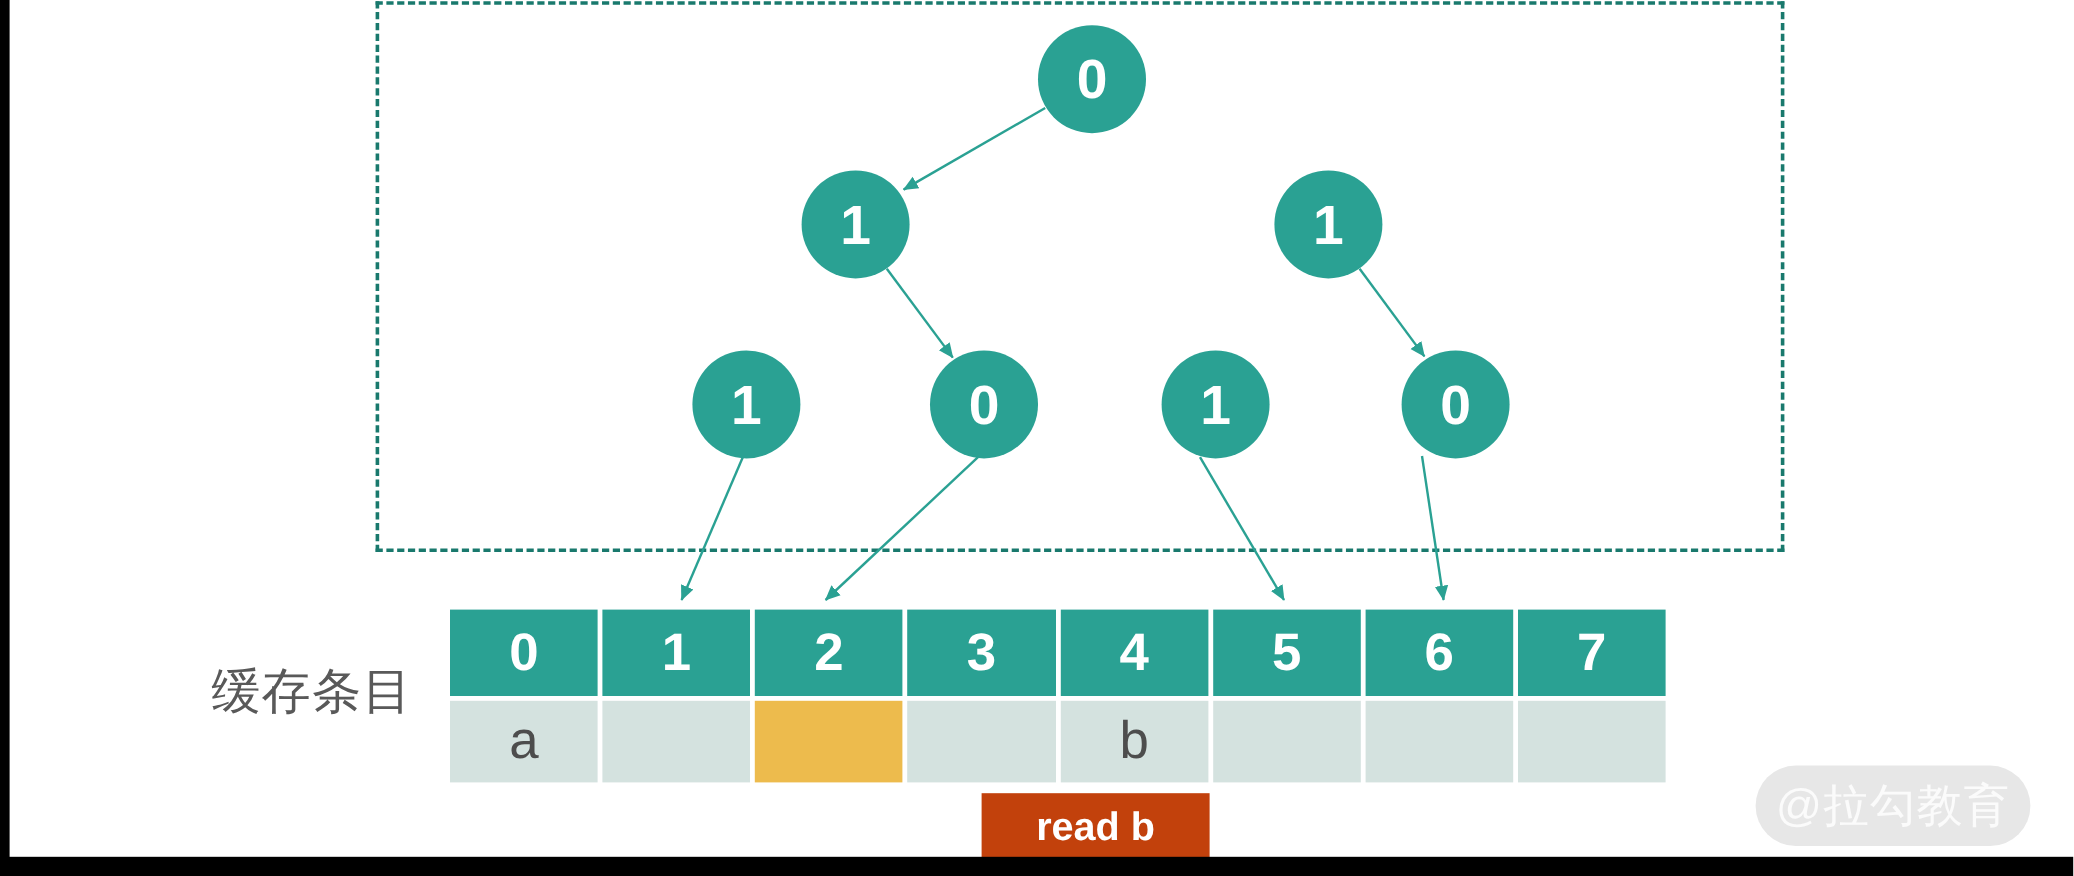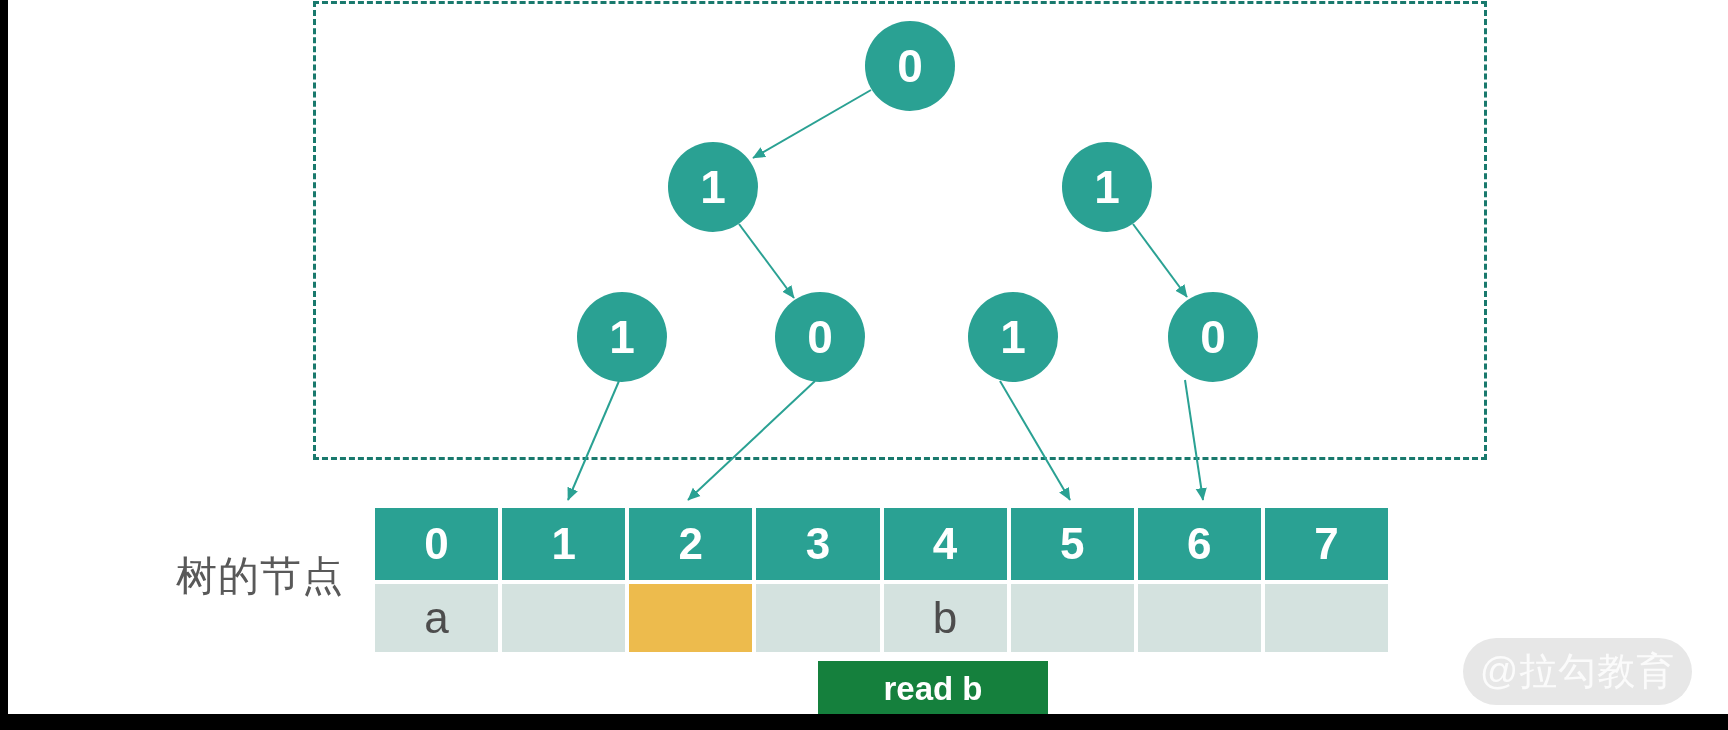--- a/index.html
+++ b/index.html
@@ -49,42 +49,42 @@
     display:flex;align-items:center;justify-content:center;
   }
   .ccell{
     background:#d4e2df;color:#4d4d4d;font-size:44px;
     display:flex;align-items:center;justify-content:center;
   }
   .ccell.highlighted{background:#edbb4d;}
 
   
   #read-button{
-    position:absolute;left:818px;top:661px;width:230px;height:55px;
-    background:#15803d;color:#ffffff;font-size:33px;font-weight:600;
+    position:absolute;left:818px;top:661px;width:190px;height:55px;
+    background:#c2410c;color:#ffffff;font-size:33px;font-weight:600;
     display:flex;align-items:center;justify-content:center;
   }
 
   
   #watermark{
     position:absolute;left:1463px;top:638px;width:229px;height:67px;
     background:#e7e7e7;border-radius:34px;color:#fbfbfb;
     font-size:38px;display:flex;align-items:center;justify-content:center;
     letter-spacing:1px;white-space:nowrap;
   }
 </style>
 </head>
 <body>
 
 <div id="stage">
 
   <div id="tree-box"></div>
 
 
-  <div id="cache-label">树的节点</div>
+  <div id="cache-label">缓存条目</div>
 
   <div id="tree-nodes">
       <div class="node" style="left: 865px; top: 21px;">0</div>
       <div class="node" style="left: 668px; top: 142px;">1</div>
       <div class="node" style="left: 1062px; top: 142px;">1</div>
       <div class="node" style="left: 577px; top: 292px;">1</div>
       <div class="node" style="left: 775px; top: 292px;">0</div>
       <div class="node" style="left: 968px; top: 292px;">1</div>
       <div class="node" style="left: 1168px; top: 292px;">0</div>
     </div>

